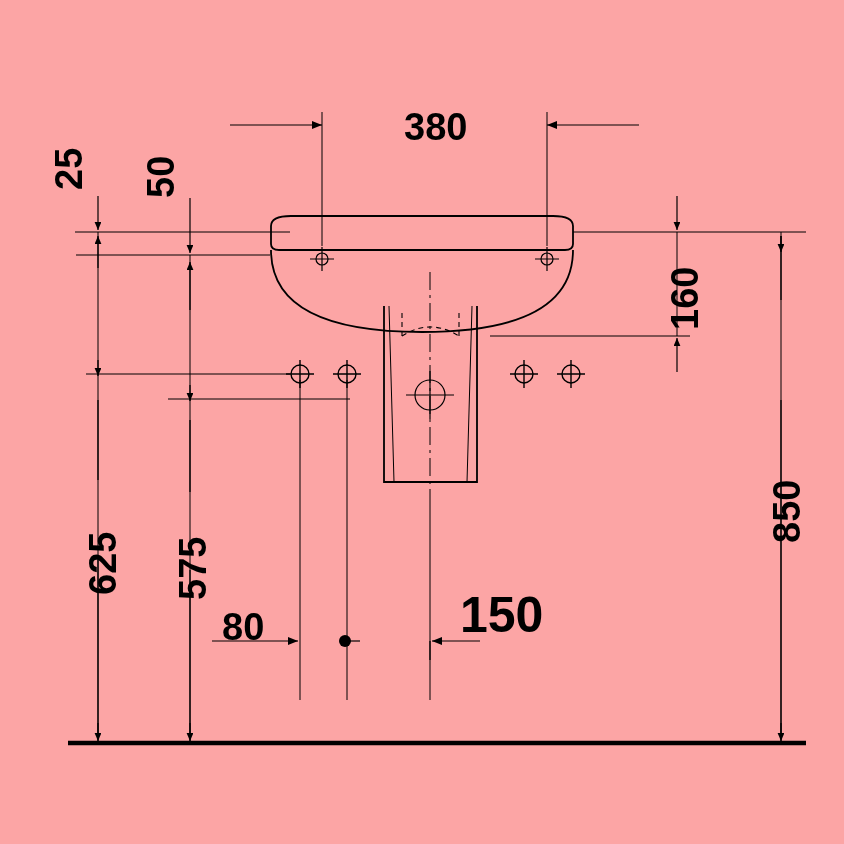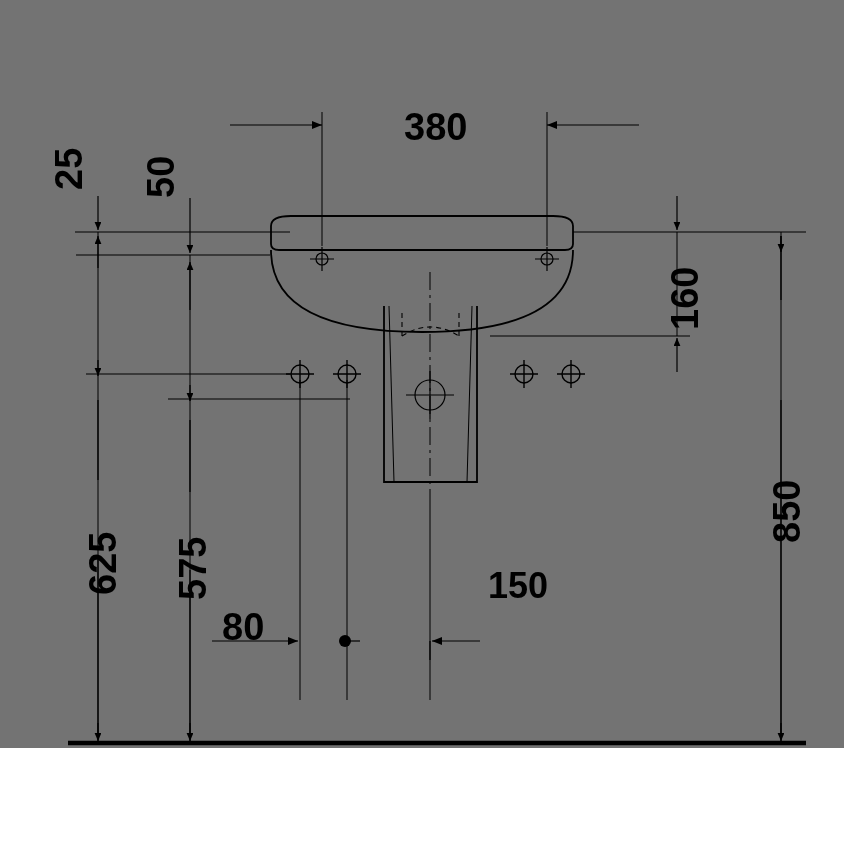--- a/index.html
+++ b/index.html
@@ -3,22 +3,22 @@
 <meta charset="utf-8">
 <style>
   html, body {
     margin: 0;
     padding: 0;
     background: #ffffff;
   }
   #page {
     position: relative;
     width: 844px;
-    height: 748px;
-    background: #737373;
+    height: 844px;
+    background: #fca5a5;
     font-family: "Liberation Sans", sans-serif;
     overflow: hidden;
   }
   #drawing {
     position: absolute;
     left: 0;
     top: 0;
     width: 844px;
     height: 844px;
   }
@@ -171,15 +171,15 @@
   <div class="dim-label vert" style="left:666px; top:330px; font-size:38px;">160</div>
 
   <div class="dim-label vert" style="left:768px; top:543px; font-size:38px;">850</div>
 
   <div class="dim-label vert" style="left:84px; top:595px; font-size:38px;">625</div>
 
   <div class="dim-label vert" style="left:174px; top:600px; font-size:38px;">575</div>
 
   <div class="dim-label" style="left:222px; top:592px; font-size:38px;margin-top:16px;">80</div>
 
-  <div class="dim-label" style="left:460px; top:568px; font-size:36px;margin-left:28px;">150</div>
+  <div class="dim-label" style="left:460px; top:590px; font-size:50px;">150</div>
 
 </div>
 
 </body></html>

